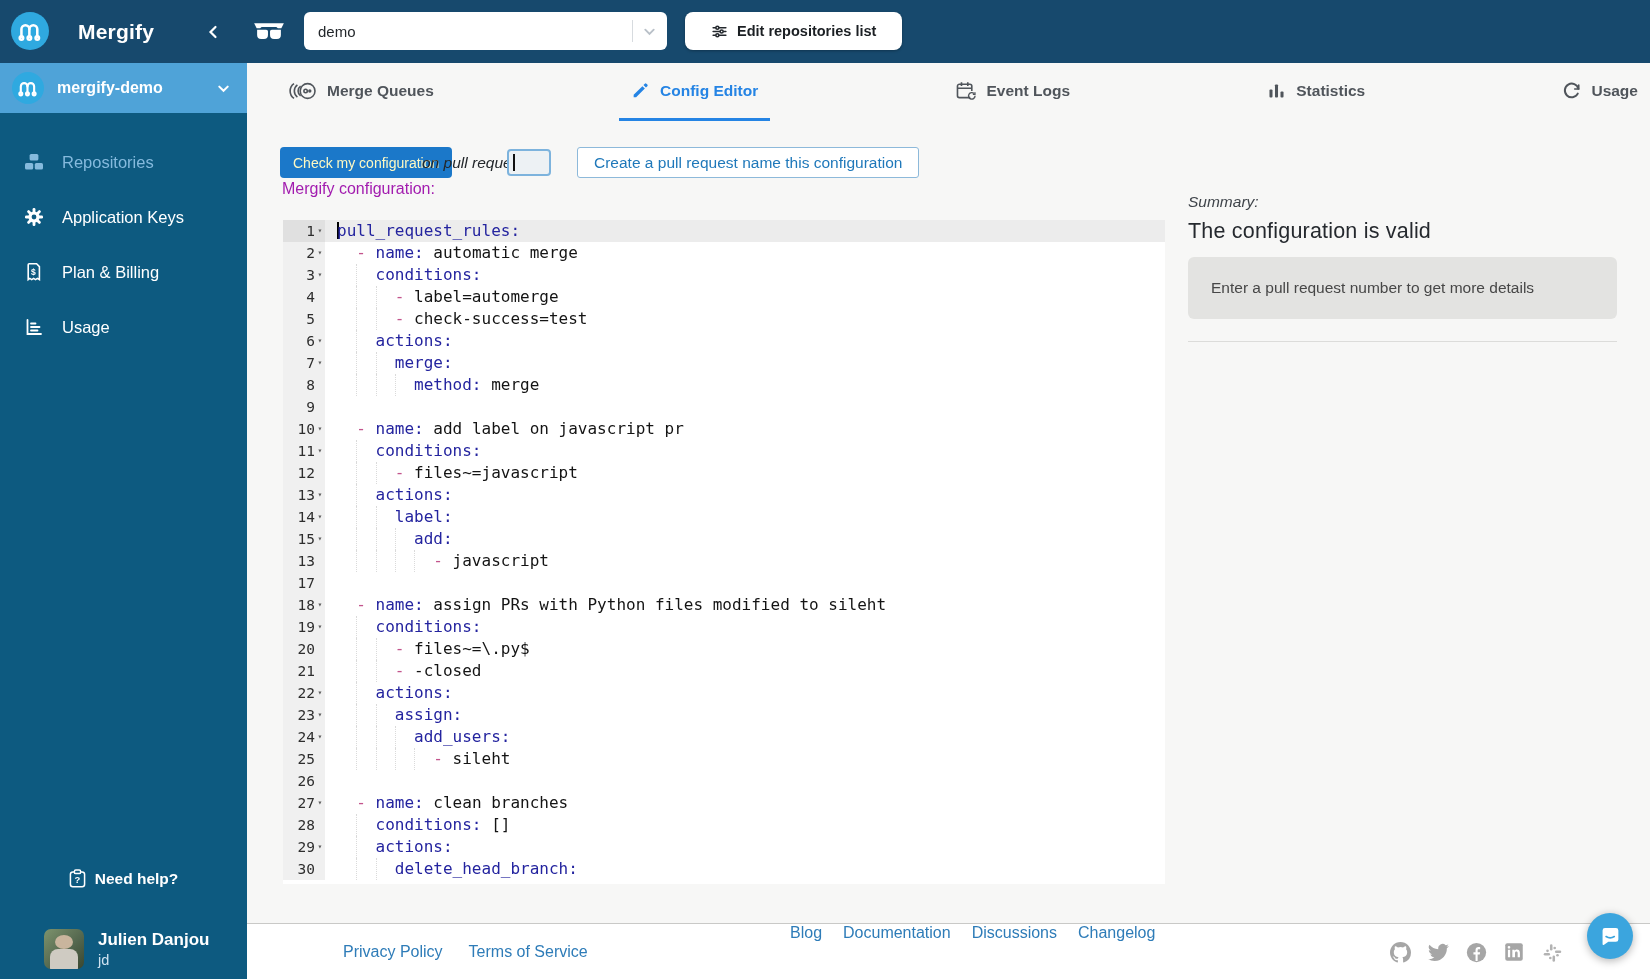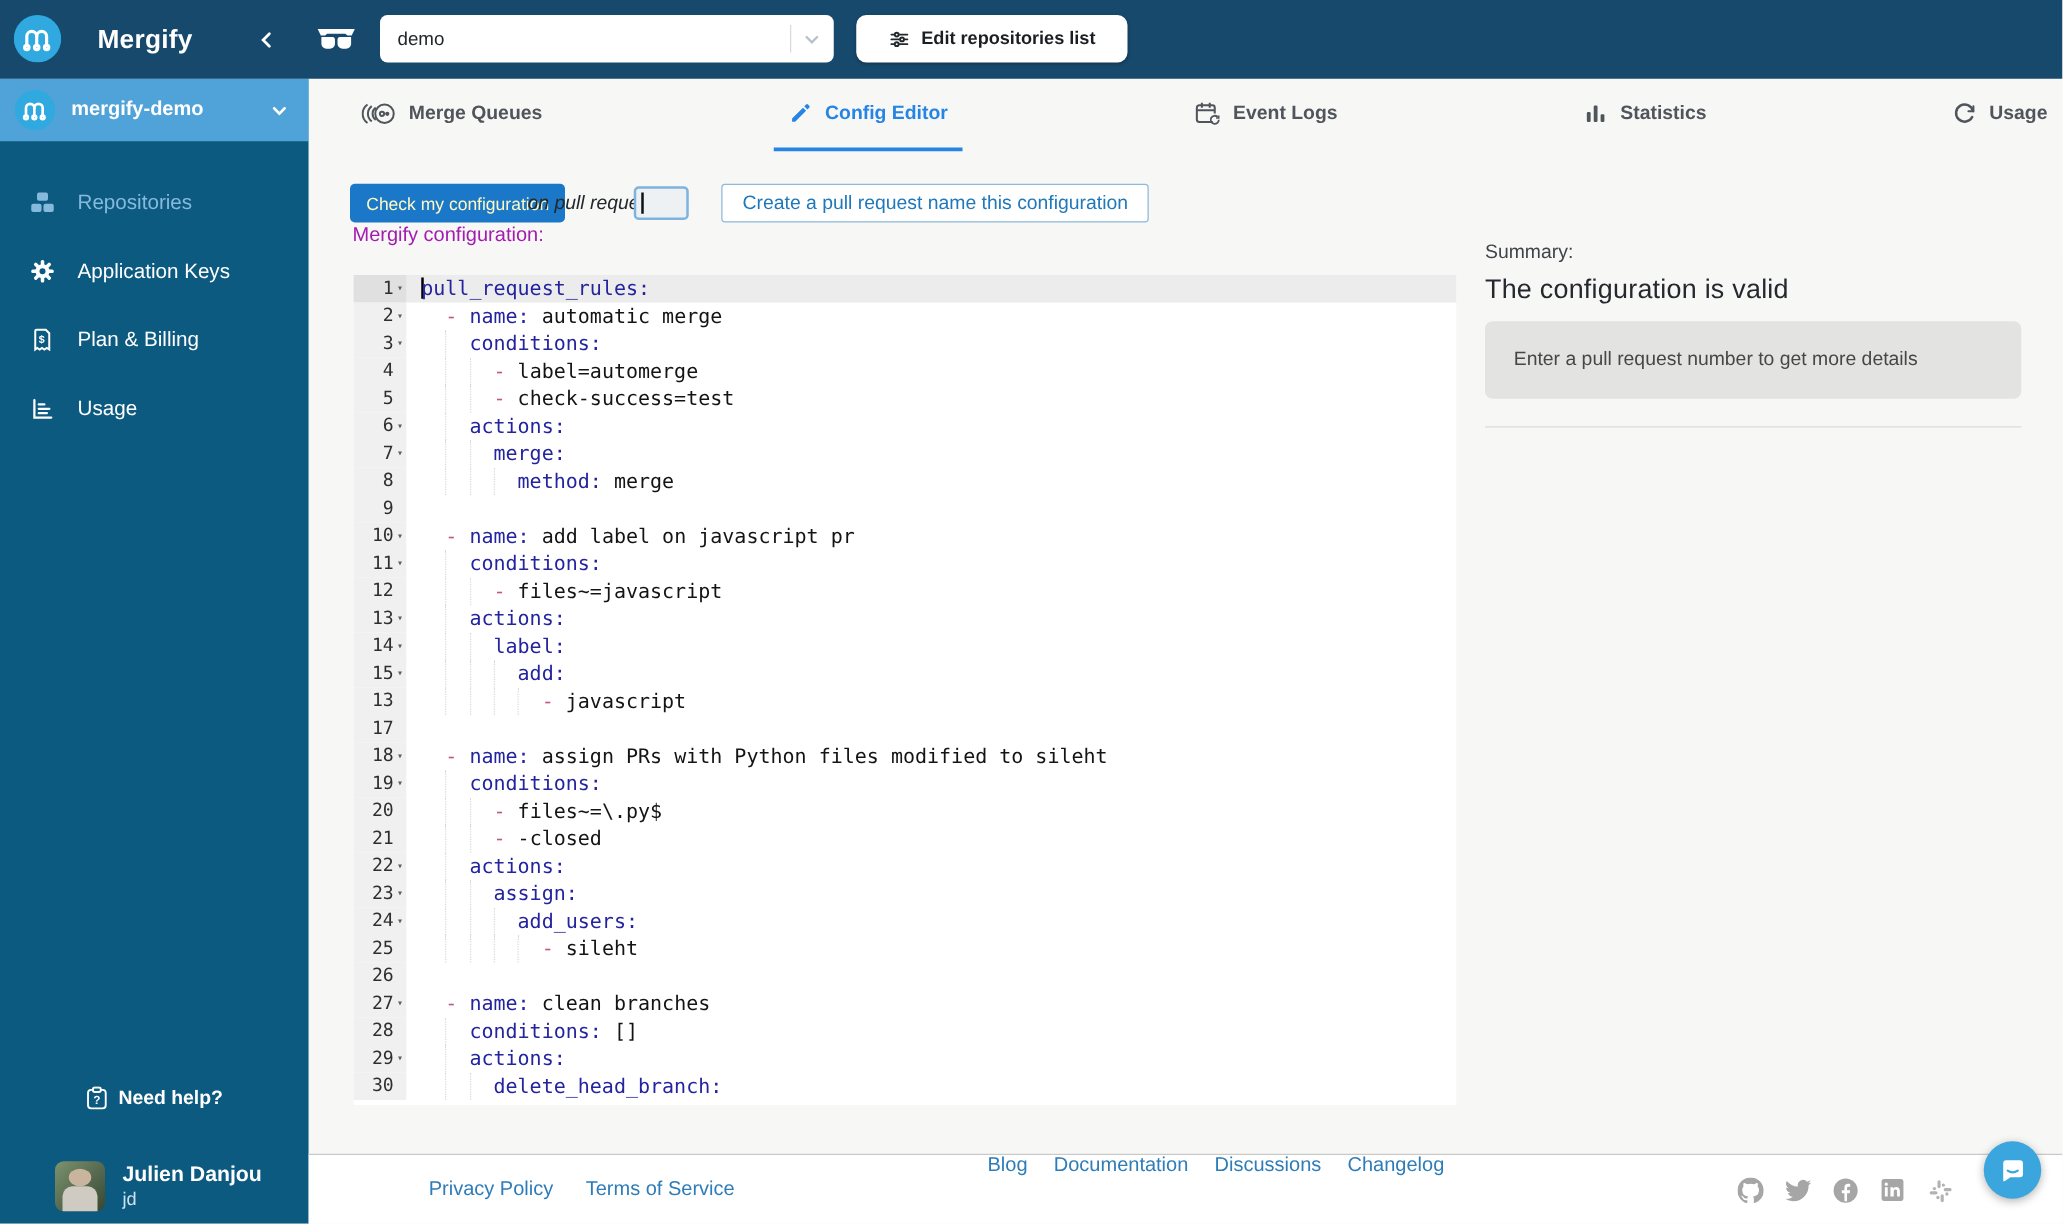--- a/index.html
+++ b/index.html
@@ -59,21 +59,21 @@
   .gutter{width:42px;flex:0 0 42px;background:#f0f0f0;display:flex;justify-content:flex-end;align-items:center;color:#2e2e2e;font-size:14.5px;}
   .fold{width:10px;font-size:8px;color:#5e5e5e;text-align:center;cursor:pointer;}
   .code{position:relative;flex:1;white-space:pre;padding-left:12px;color:#141414;}
   .seg-k{color:#24249f;}
   .seg-d{color:#c3548c;}
   .guide{position:absolute;top:0;bottom:0;width:1px;border-left:1px dotted #dadada;}
   .ed-caret{display:inline-block;width:2px;height:17px;background:#000;vertical-align:-3px;margin-right:-2px;}
 
   
   .summary{position:absolute;left:941px;top:130px;width:429px;}
-  .sum-label{font-size:15.5px;color:#3f444a;}
+  .sum-label{font-size:15.5px;color:#3f444a;font-style:italic;}
   .sum-status{margin-top:8px;font-size:21.5px;font-weight:500;color:#25292e;letter-spacing:.2px;}
   .sum-box{margin-top:13px;height:62px;background:#e3e3e1;border-radius:6px;display:flex;align-items:center;padding-left:23px;font-size:15.5px;color:#474747;}
   .sum-divider{margin-top:22px;border-top:1px solid #dcdcda;height:0;}
 
   
   .footer{position:absolute;left:0;right:0;bottom:0;height:56px;background:#fff;border-top:1px solid #c9c9c7;}
   .f-left{position:absolute;left:96px;top:0;height:56px;display:flex;align-items:center;gap:26px;text-align:center;}
   .f-right{position:absolute;left:543px;top:0;height:56px;display:flex;align-items:flex-start;gap:21px;}
   .f-link{font-size:16px;color:#2e7cb8;cursor:pointer;text-decoration:none;}
   .f-social{position:absolute;left:1143px;top:0;height:56px;display:flex;align-items:center;gap:17px;}

